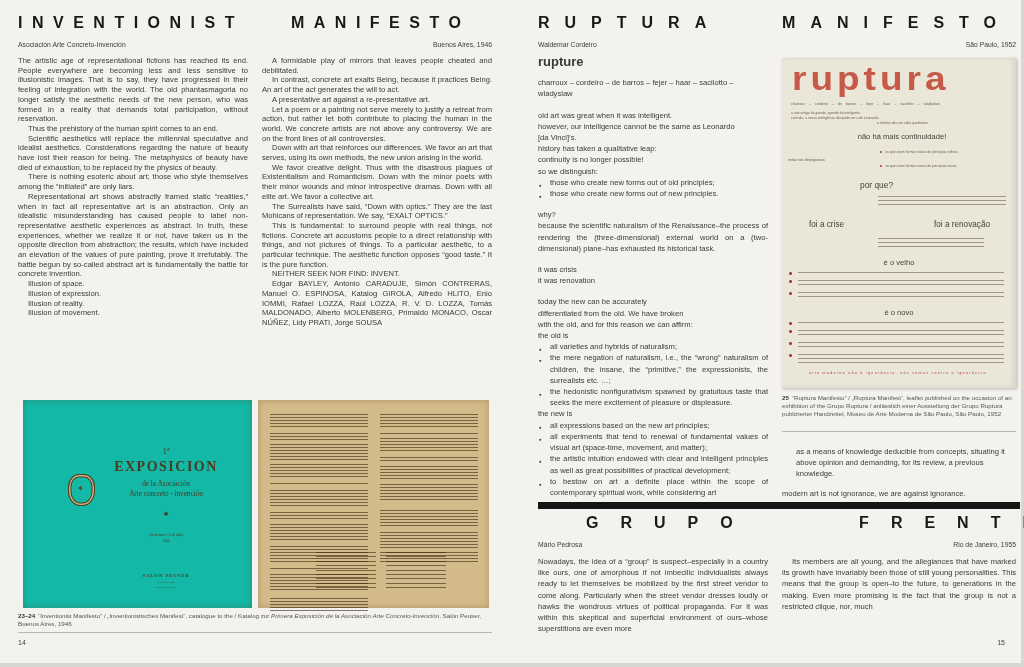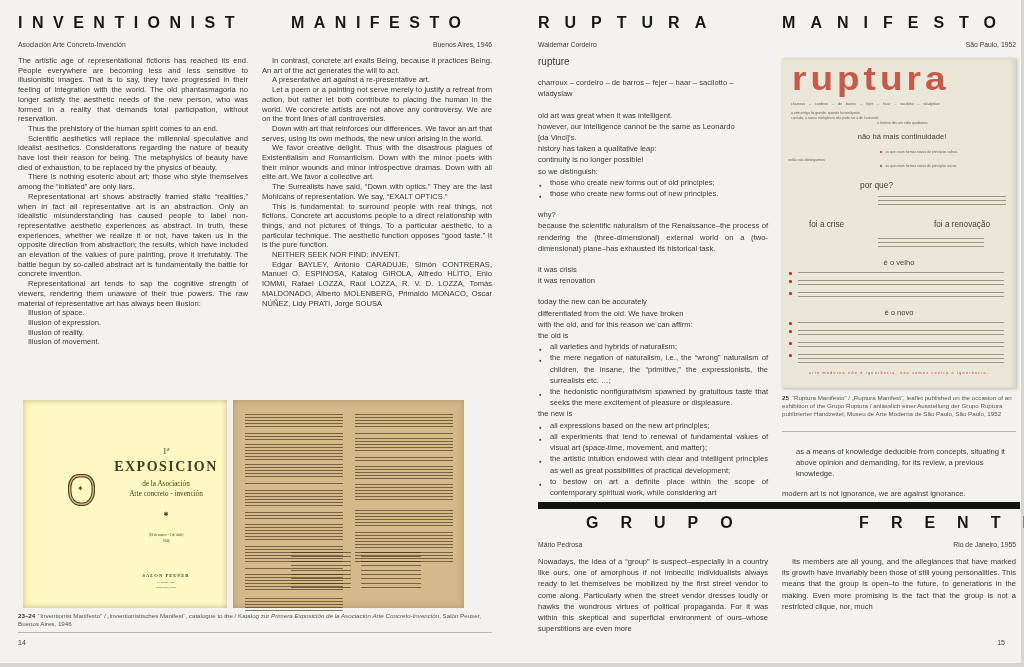--- a/index.html
+++ b/index.html
@@ -20,25 +20,25 @@
   .t-body p.ind { text-indent:10px; }
   .illusion { text-indent:10px; text-align:left; }
   .sig { margin-top:10px; text-indent:10px; }
 
   .poem { font-size:7.6px; line-height:11.2px; color:#3a3a3a; white-space:pre-line; }
   .rupt-col { position:absolute; }
   .rupt-col .gap { height:10px; }
   .bullet { position:relative; padding-left:12px; font-size:7.6px; line-height:11.2px;
             color:#3a3a3a; text-align:justify; }
   .bullet::before { content:"●"; position:absolute; left:1px; top:2.8px; font-size:4.6px; color:#3a3a3a; }
-  .b-head { font-size:10px; line-height:11.2px; color:#3a3a3a; font-weight:normal; }
+  .b-head { font-size:13px; line-height:11.2px; color:#3a3a3a; font-weight:bold; }
 
   
   .img-row { position:absolute; left:23px; top:400px; display:flex; gap:6px; }
-  .cat-cover { position:relative; width:204px; height:208px; background:#fef9c3;
+  .cat-cover { position:relative; width:229px; height:208px; background:#14b8a6;
                box-shadow:inset 0 0 6px rgba(90,60,20,.35); }
   .cat-page  { position:relative; width:231px; height:208px; background:#d3ba8a;
                box-shadow:inset 0 0 6px rgba(90,60,20,.3); }
   .cover-text { position:absolute; left:78px; top:46px; width:130px; text-align:center;
                 color:#4a3a22; font-family:"Liberation Serif","DejaVu Serif",serif; }
   .cover-num { font-size:9px; }
   .cover-title { font-size:14px; letter-spacing:1.5px; margin-top:3px; font-weight:bold; }
   .cover-sub { font-size:7.2px; margin-top:5px; }
   .cover-sub2 { font-size:7.2px; margin-top:2px; }
   .cover-star { font-size:6px; margin-top:12px; }
@@ -109,28 +109,28 @@
       <span>Asociación Arte Concreto-Invención</span>
       <span>Buenos Aires, 1946</span>
     </div>
 
     <div class="t-body" style="position:absolute; left:18px; top:56px; width:230px;">
       <p>The artistic age of representational fictions has reached its end. People everywhere are becoming less and less sensitive to illusionistic images. That is to say, they have progressed in their feeling of integration with the world. The old phantasmagoria no longer satisfy the aesthetic needs of the new person, who was formed in a reality that demands total participation, without reservation.</p>
       <p class="ind">Thus the prehistory of the human spirit comes to an end.</p>
       <p class="ind">Scientific aesthetics will replace the millennial speculative and idealist aesthetics. Considerations regarding the nature of beauty have lost their reason for being. The metaphysics of beauty have died of exhaustion, to be replaced by the physics of beauty.</p>
       <p class="ind">There is nothing esoteric about art; those who style themselves among the “initiated” are only liars.</p>
       <p class="ind">Representational art shows abstractly framed static “realities,” when in fact all representative art is an abstraction. Only an idealistic misunderstanding has caused people to label non-representative aesthetic experiences as abstract. In truth, these experiences, whether we realize it or not, have taken us in the opposite direction from abstraction; the results, which have included an elevation of the values of pure painting, prove it irrefutably. The battle begun by so-called abstract art is fundamentally the battle for concrete invention.</p>
-      <p class="ind">Representational art tends to sap the cognitive strength of viewers, rendering them unaware of their true powers. The raw material of representative art has always been illusion:</p>
       <p class="illusion">Illusion of space.</p>
       <p class="illusion">Illusion of expression.</p>
       <p class="illusion">Illusion of reality.</p>
       <p class="illusion">Illusion of movement.</p>
     </div>
 
     <div class="t-body" style="position:absolute; left:262px; top:56px; width:230px;">
+      <p class="ind">A formidable play of mirrors that leaves people cheated and debilitated.</p>
       <p class="ind">In contrast, concrete art exalts Being, because it practices Being. An art of the act generates the will to act.</p>
       <p class="ind">A presentative art against a re-presentative art.</p>
       <p class="ind">Let a poem or a painting not serve merely to justify a retreat from action, but rather let both contribute to placing the human in the world. We concrete artists are not above any controversy. We are on the front lines of all controversies.</p>
       <p class="ind">Down with art that reinforces our differences. We favor an art that serves, using its own methods, the new union arising in the world.</p>
       <p class="ind">We favor creative delight. Thus with the disastrous plagues of Existentialism and Romanticism. Down with the minor poets with their minor wounds and minor introspective dramas. Down with all elite art. We favor a collective art.</p>
       <p class="ind">The Surrealists have said, “Down with optics.” They are the last Mohicans of representation. We say, “EXALT OPTICS.”</p>
       <p class="ind">This is fundamental: to surround people with real things, not fictions. Concrete art accustoms people to a direct relationship with things, and not pictures of things. To a particular aesthetic, to a particular technique. The aesthetic function opposes “good taste.” It is the pure function.</p>
       <p class="ind">NEITHER SEEK NOR FIND: INVENT.</p>
       <p class="sig">Edgar BAYLEY, Antonio CARADUJE, Simón CONTRERAS, Manuel O. ESPINOSA, Katalog GIROLA, Alfredo HLITO, Enio IOMMI, Rafael LOZZA, Raúl LOZZA, R. V. D. LOZZA, Tomás MALDONADO, Alberto MOLENBERG, Primaldo MONACO, Oscar NÚÑEZ, Lidy PRATI, Jorge SOUSA</p>
     </div>

